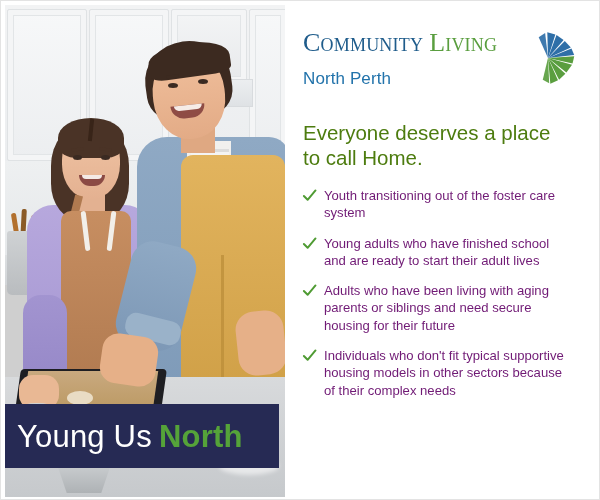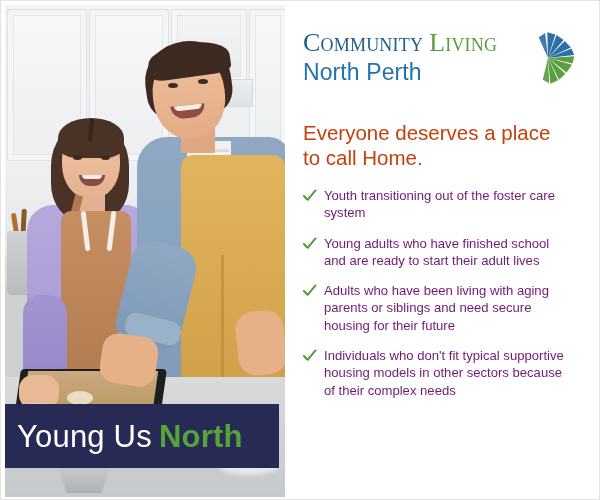--- a/index.html
+++ b/index.html
@@ -318,36 +318,36 @@
     font-family: "Liberation Serif", serif;
     font-size: 26px;
     line-height: 30px;
     white-space: nowrap;
     letter-spacing: .2px;
   }
   #logo-community { color: #1f5c8b; font-variant: small-caps; }
   #logo-living   { color: #5a9e3f; font-variant: small-caps; padding-left: 6px; }
   #logo-line2 {
     font-family: "Liberation Sans", sans-serif;
-    font-size: 23px;
+    font-size: 17px;
     color: #2273ab;
-    margin-top: 1px;
+    margin-top: 11px;
     letter-spacing: .1px;
   }
   #logo-mark {
     position: absolute;
     right: 5px;
     top: 2px;
     width: 56px;
     height: 56px;
   }
 
   
   #headline {
-    color: #c2410c;
+    color: #4d7c0f;
     font-size: 20.5px;
     line-height: 25px;
     font-weight: 400;
     margin: 20px 0 0 5px;
     max-width: 260px;
   }
 
   
   #bullets {
     margin: 17px 0 0 4px;

